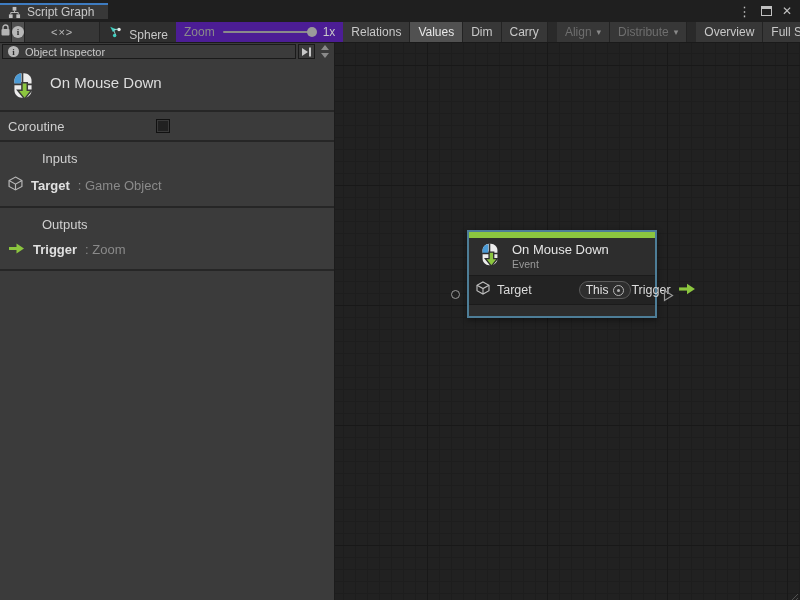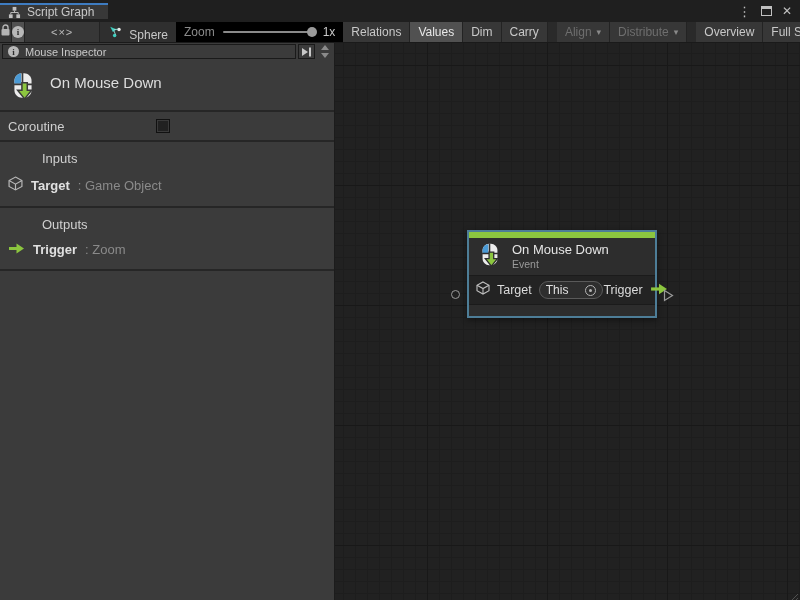--- a/index.html
+++ b/index.html
@@ -24,21 +24,21 @@
     border-bottom:1px solid #1a1a1a; }
   .tbtn { display:flex; align-items:center; justify-content:center; background:#373737;
     border-right:1px solid #232323; padding:0 8px; white-space:nowrap; }
   .tbtn.icon-only { width:24px; padding:0; }
   .tbtn.active { background:#515151; color:#e8e8e8; }
   .tbtn.disabled { color:#6e6e6e; }
   .tbtn .dd { font-size:9px; margin-left:5px; color:#8a8a8a; }
   .tb-gap { width:9px; background:#2a2a2a; }
   .tb-plain { display:flex; align-items:flex-end; background:#2f2f2f; padding:0 8px; gap:6px; }
   .code-glyph { color:#bdbdbd; font-size:11px; letter-spacing:1px; padding:0 18px; }
-  .zoom-wrap { display:flex; align-items:center; gap:8px; background:#000000; padding:0 8px; }
+  .zoom-wrap { display:flex; align-items:center; gap:8px; background:#4c1d95; padding:0 8px; }
   .zoom-track { position:relative; width:92px; height:2px; background:#8a8a8a; border-radius:1px; }
   .zoom-thumb { position:absolute; right:-2px; top:-4px; width:10px; height:10px;
     border-radius:50%; background:#9a9a9a; }
   .spacer { flex:1; background:#2a2a2a; }
   .right-group { display:flex; align-items:stretch; }
 
   .info-chip { width:12px; height:12px; border-radius:50%; background:#b8b8b8; color:#2e2e2e;
     font-size:9px; font-weight:bold; display:inline-flex; align-items:center; justify-content:center;
     font-family:"Liberation Serif", serif; }
 
@@ -88,22 +88,22 @@
   .node-accent { height:6px; background:#8cc63f; }
   .node-header { display:flex; align-items:center; gap:9px; padding:4px 8px; height:37px;
     background:#2d2d2d; }
   .node-titles { display:flex; flex-direction:column; line-height:1.15; }
   .node-title { font-size:13px; color:#e4e4e4; }
   .node-sub { font-size:10.5px; color:#9a9a9a; }
   .node-ports { display:flex; align-items:center; justify-content:space-between;
     background:#232323; border-top:1px solid #1b1b1b; height:29px; padding:0 7px; }
   .node-ports .grp { display:flex; align-items:center; gap:7px; }
   .node-ports .plabel { font-size:12.5px; color:#dcdcdc; }
-  .this-pill { display:flex; align-items:center; gap:17px; border:1px solid #5a5a5a;
-    border-radius:9px; background:#2e2e2e; padding:1px 6px; font-size:12px; color:#e0e0e0; }
+  .this-pill { display:flex; align-items:center; gap:5px; border:1px solid #5a5a5a;
+    border-radius:9px; background:#2e2e2e; padding:1px 6px; font-size:12px; color:#e0e0e0;margin-left:40px; }
   .obj-picker { width:11px; height:11px; border:1.5px solid #b5b5b5; border-radius:50%;
     display:inline-flex; align-items:center; justify-content:center; }
   .obj-picker::after { content:""; width:3px; height:3px; background:#b5b5b5; border-radius:50%; }
   .node-footer { height:12px; background:#2d2d2d; border-top:1px solid #1b1b1b; }
 
   .port-circle { position:absolute; left:116px; top:247px; width:9px; height:9px;
     border:1px solid #9a9a9a; border-radius:50%; background:transparent; }
   .port-tri { position:absolute; left:328px; top:245px; }
 
   .resize-grip { position:absolute; right:1px; bottom:1px; width:10px; height:10px; opacity:.55; }
@@ -199,21 +199,21 @@
     <div class="tbtn" style="border-right:none">
       <span>Full Screen</span>
       </div>
   </div>
 </div>
 
 <div class="inspector">
   <div class="insp-titlebar">
     <div class="insp-titlebox">
       <span class="info-chip" style="width:11px;height:11px">i</span>
-      <span>Mouse Inspector</span>
+      <span>Object Inspector</span>
     </div>
     <div class="insp-dock">
       <span>
         <svg width="11" height="10" viewBox="0 0 11 10">
           <path d="M1 1l6 4-6 4z" fill="#c8c8c8"></path>
           <rect x="8" y="0.5" width="2" height="9" fill="#c8c8c8"></rect>
         </svg>
       </span>
     </div>
     <div class="insp-arrows">

